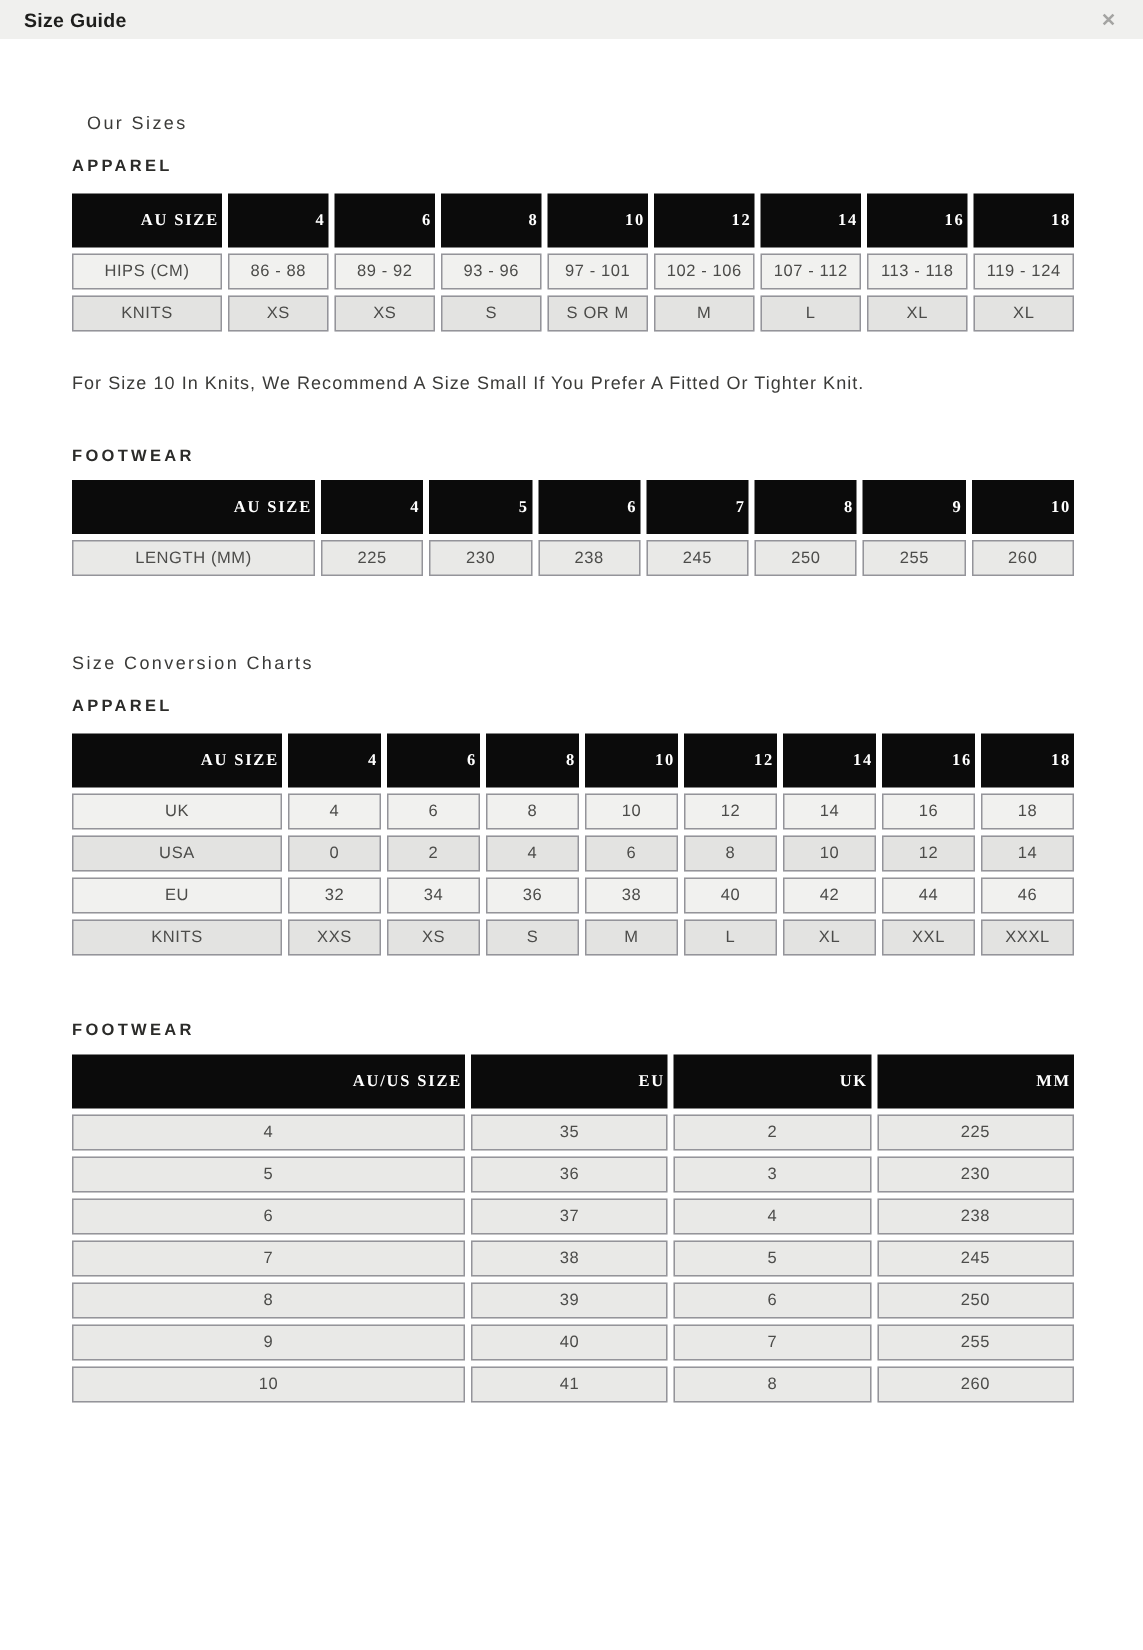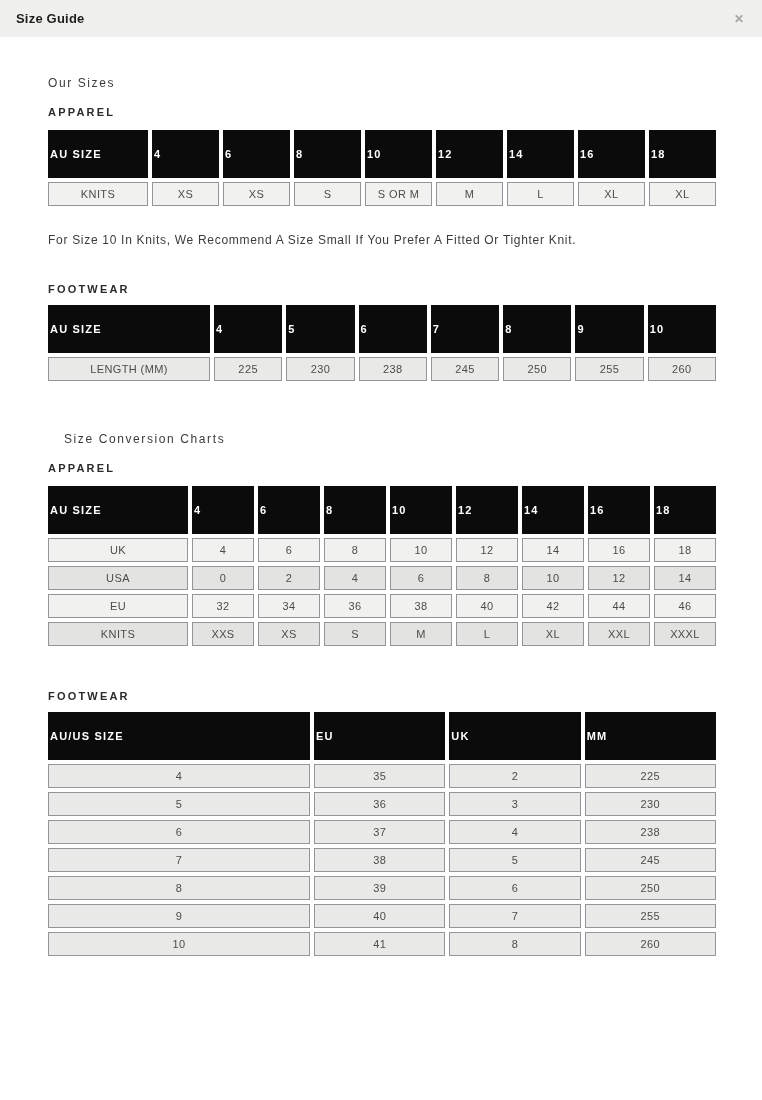--- a/index.html
+++ b/index.html
@@ -4,21 +4,21 @@
 <style>
   * { box-sizing: border-box; }
   html, body { margin: 0; padding: 0; }
   body {
     width: 762px; height: 1100px;
     background: #ffffff;
     font-family: "Liberation Sans", sans-serif;
     overflow: hidden;
   }
   .titlebar {
-    height: 37px;
+    height: 26px;
     background: #f0f0ee;
     display: flex;
     align-items: center;
     justify-content: space-between;
     padding: 0 14px 0 16px;
   }
   .titlebar .title {
     font-size: 13px;
     font-weight: bold;
     color: #1e1e1c;
@@ -55,25 +55,26 @@
     table-layout: fixed;
     width: 676px;
     margin-left: -4px;
   }
   th {
     background: #0b0b0b;
     color: #ffffff;
     font-size: 11px;
     font-weight: bold;
     letter-spacing: 1.2px;
-    height: 48px;
-    text-align: left;
+    height: 36px;
+    text-align: right;
     padding: 0 2px;
     white-space: nowrap;
     overflow: hidden;
+    font-family: Liberation Serif, serif;
   }
   td {
     border: 1px solid #94949a;
     background: #e9e9e7;
     color: #4c4c4a;
     font-size: 11px;
     letter-spacing: 0.4px;
     height: 24px;
     text-align: center;
     padding: 0 2px;
@@ -81,27 +82,27 @@
     overflow: hidden;
   }
   table.striped tbody tr:nth-child(odd) td { background: #f1f1ef; }
   table.striped tbody tr:nth-child(even) td { background: #e3e3e1; }
   .t-our-apparel  th:first-child { width: 100px; }
   .t-our-footwear th:first-child { width: 162px; }
   .t-conv-apparel th:first-child { width: 140px; }
   .t-conv-footwear th:first-child { width: 262px; }
 
   
-  .m-our-sizes   { margin: 0; }
+  .m-our-sizes   { margin: 10px; }
   .m-apparel1    { margin: 16px 0 0 0; }
   .m-table1      { margin-top: 8px; }
   .m-note        { margin: 23px 0 16px 0; }
   .m-footwear1   { margin: 36px 0 0 0; }
   .m-table2      { margin-top: 6px; }
-  .m-conv-title  { margin: 47px 0 0 16px; }
+  .m-conv-title  { margin: 47px 0 0 0; }
   .m-apparel2    { margin: 16px 0 0 0; }
   .m-table3      { margin-top: 8px; }
   .m-footwear2   { margin: 40px 0 0 0; }
   .m-table4      { margin-top: 6px; }
 </style>
 </head>
 <body>
 
 <div class="titlebar">
   <span class="title">Size Guide</span>
@@ -122,20 +123,31 @@
           <th>8</th>
           <th>10</th>
           <th>12</th>
           <th>14</th>
           <th>16</th>
           <th>18</th>
         </tr>
       </thead>
       <tbody>
         <tr>
+          <td>HIPS (CM)</td>
+          <td>86 - 88</td>
+          <td>89 - 92</td>
+          <td>93 - 96</td>
+          <td>97 - 101</td>
+          <td>102 - 106</td>
+          <td>107 - 112</td>
+          <td>113 - 118</td>
+          <td>119 - 124</td>
+        </tr>
+        <tr>
           <td>KNITS</td>
           <td>XS</td>
           <td>XS</td>
           <td>S</td>
           <td>S OR M</td>
           <td>M</td>
           <td>L</td>
           <td>XL</td>
           <td>XL</td>
         </tr>

